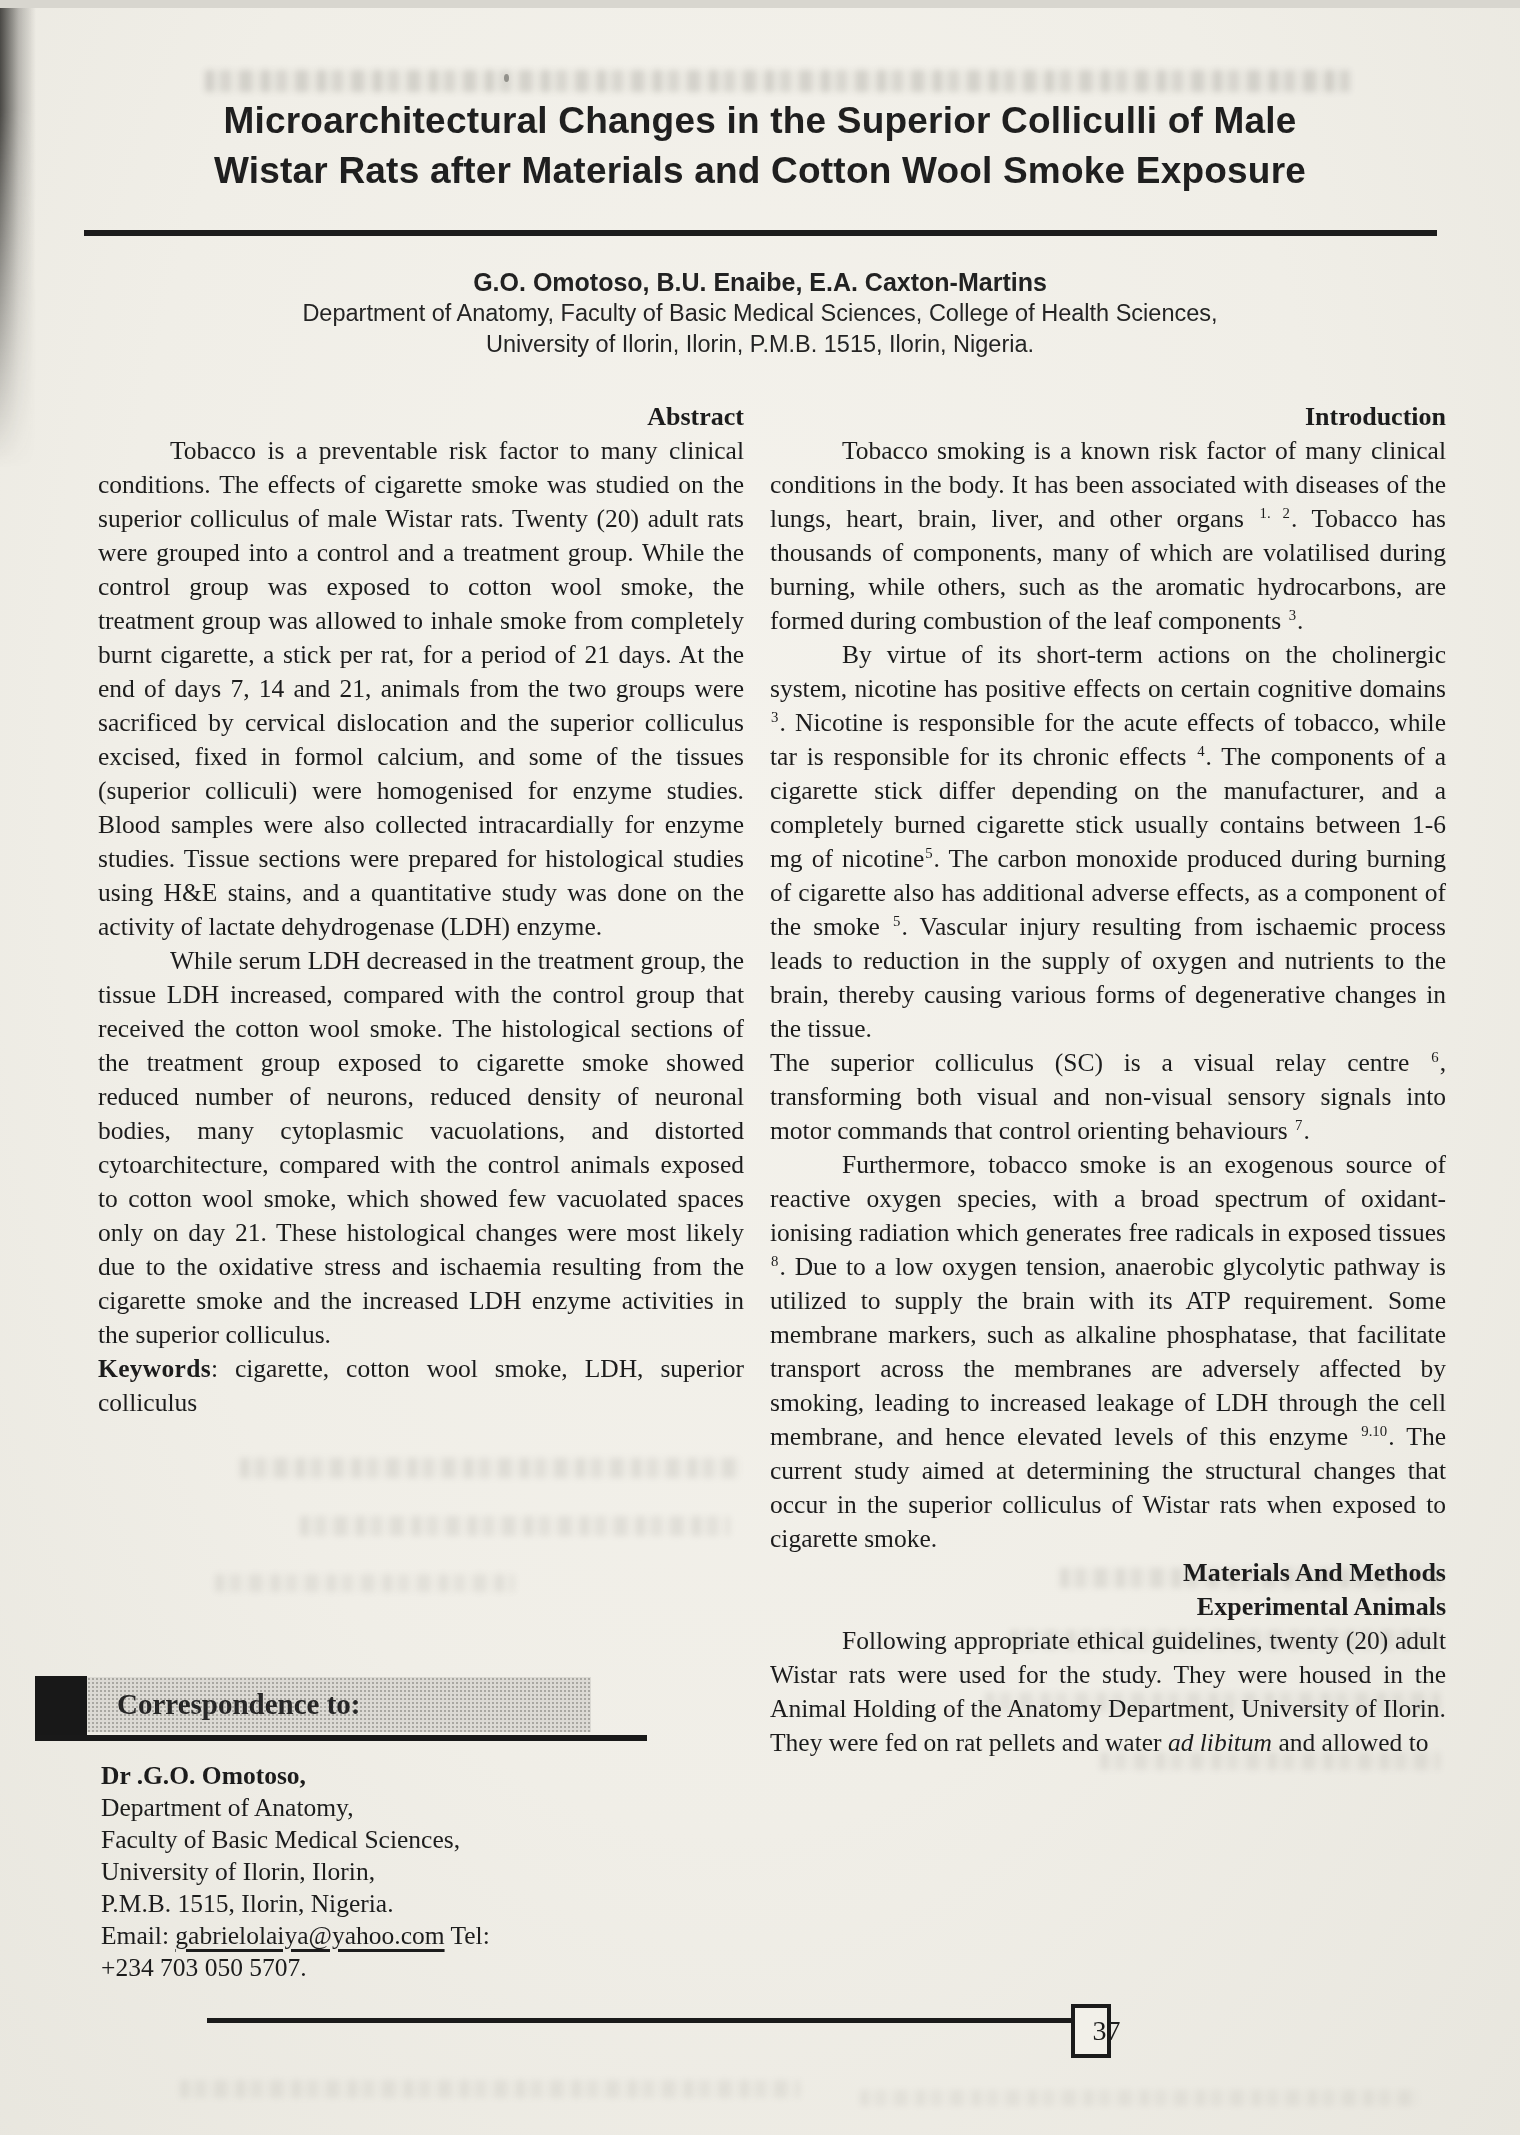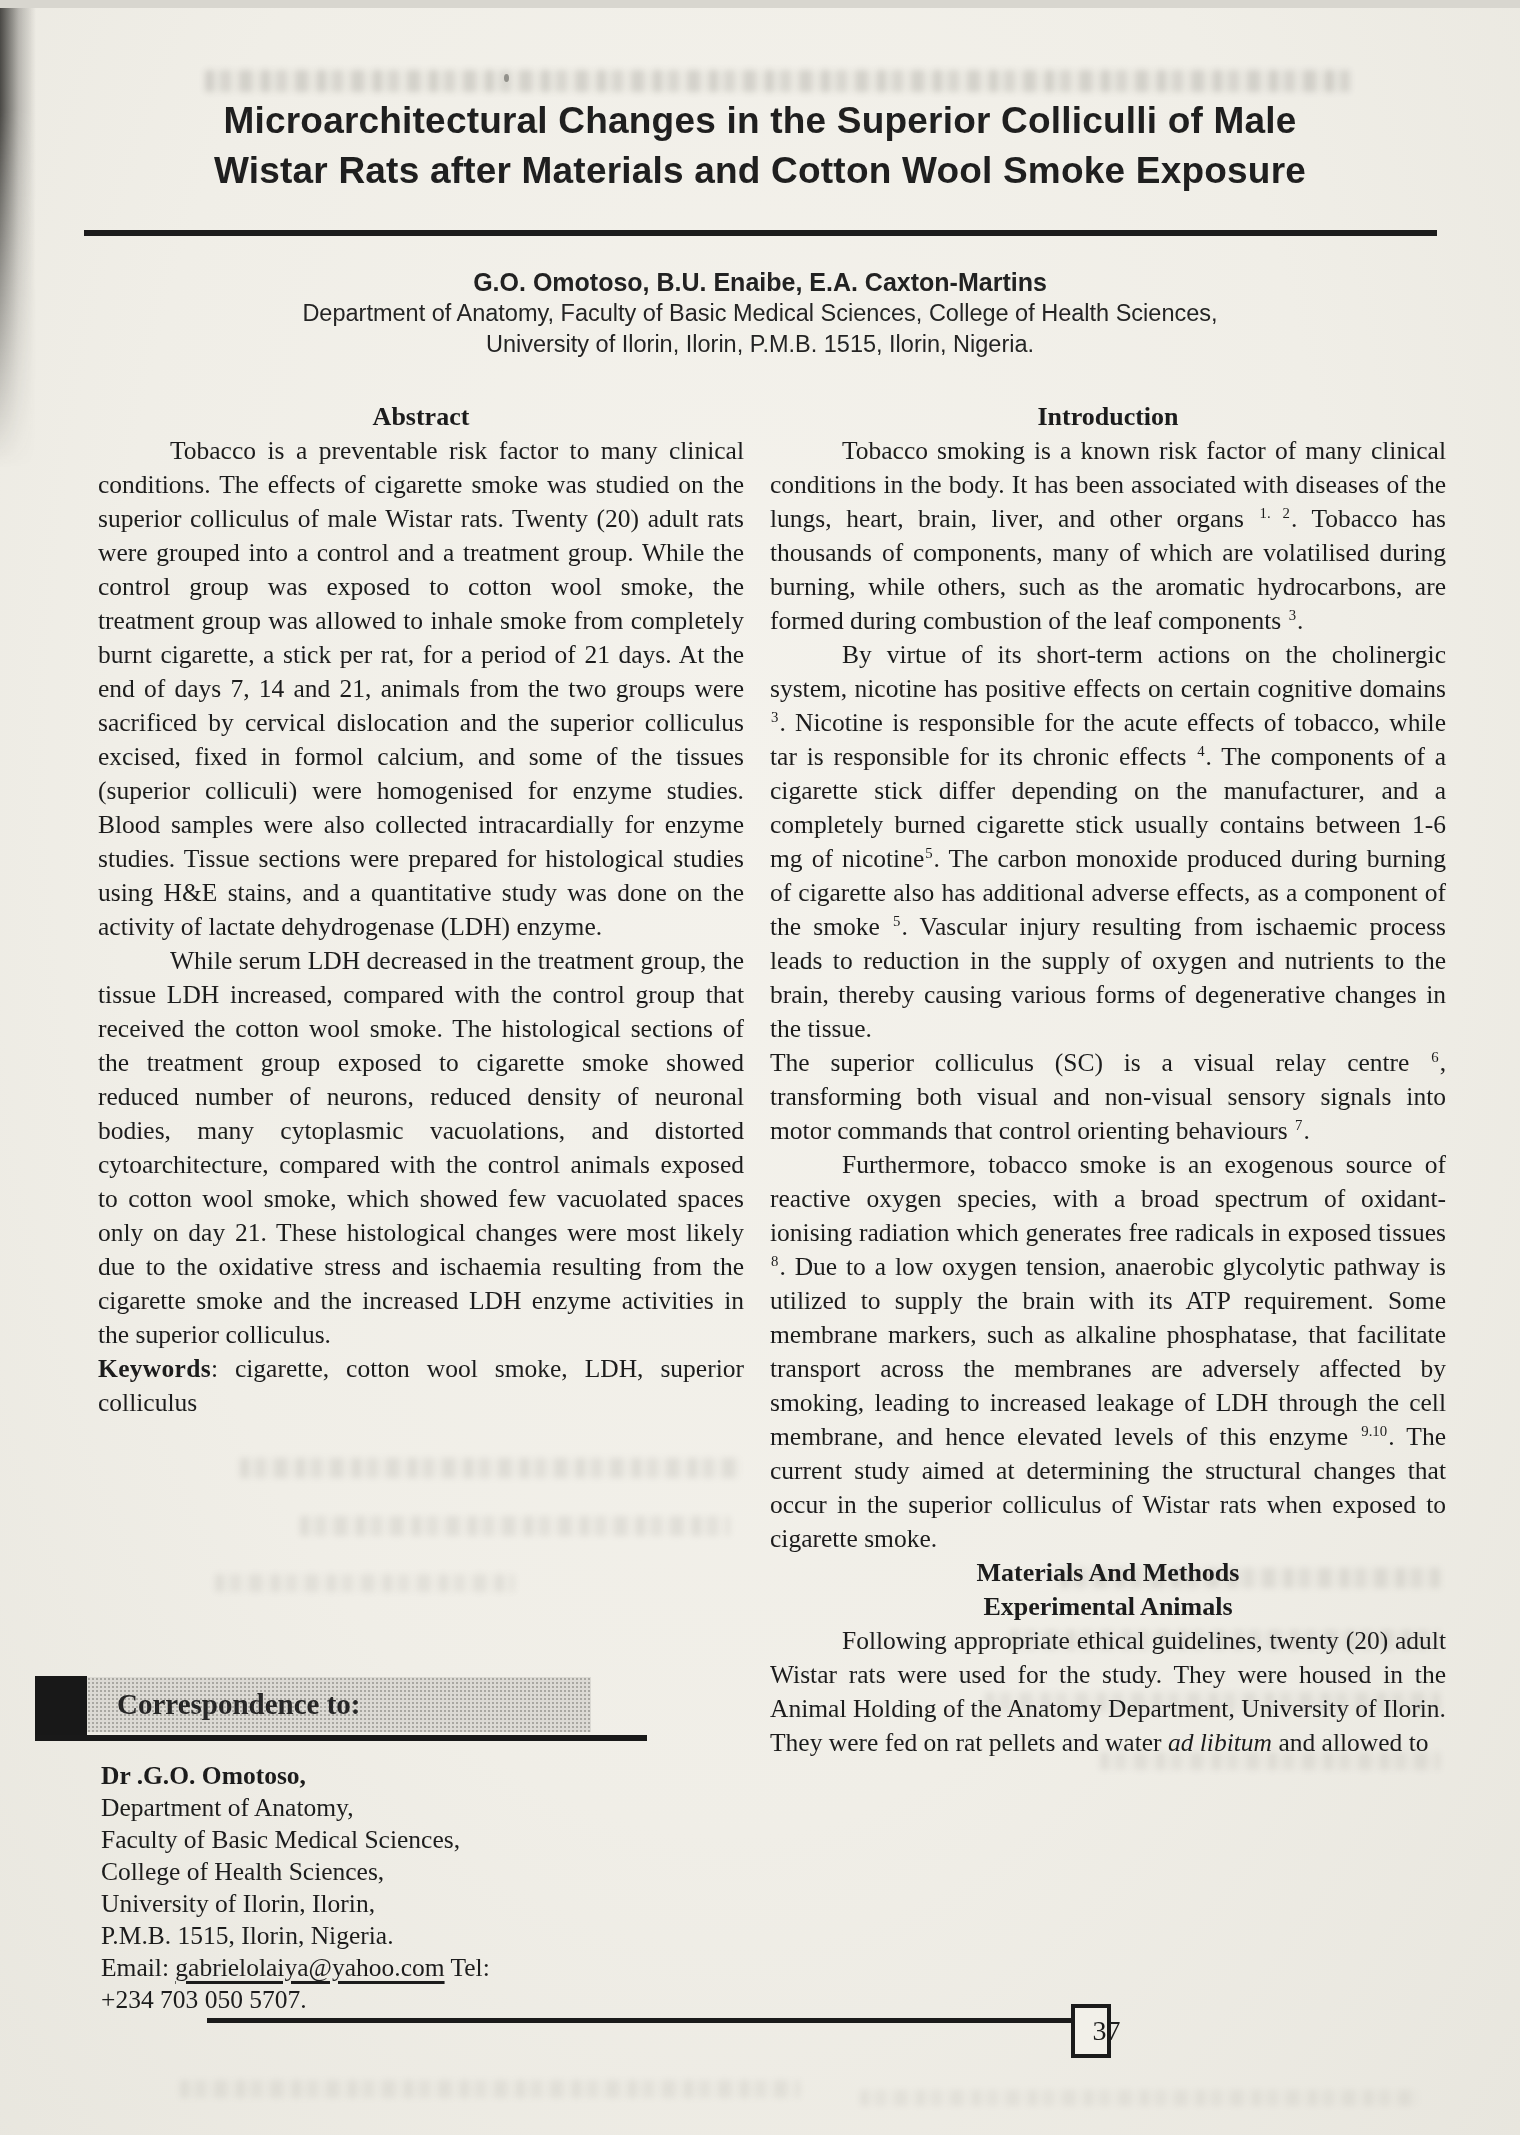--- a/index.html
+++ b/index.html
@@ -43,21 +43,21 @@
     font:bold 37px/50px "Liberation Sans", sans-serif;
     color:#1f1f1f;letter-spacing:0.2px;
   }
   .title-rule{margin:34px auto 0 auto;width:1353px;height:6px;background:#1c1c1c;}
   .authors{margin-top:32px;font:bold 25px/32px "Liberation Sans", sans-serif;color:#222;}
   .affil{font:23.5px/31px "Liberation Sans", sans-serif;color:#242424;}
   
   .col{position:absolute;top:392px;font:25.5px/34px "Liberation Serif", serif;text-align:justify;}
   .col-left{left:98px;width:646px;}
   .col-right{left:770px;width:676px;}
-  .col h2,.col h3{font:bold 26px/34px "Liberation Serif", serif;margin:0;text-align:center;}
+  .col h2,.col h3{font:bold 26px/34px "Liberation Serif", serif;margin:0;text-align:right;}
   .col p{margin:0;}
   .indent{text-indent:72px;}
   .keywords{margin-top:42px;}
   .keywords b{letter-spacing:0.3px;}
   sup{font-size:0.58em;line-height:0;vertical-align:super;padding:0 1px;}
   .mh-top{margin-top:30px;}
   
   .corr-tab{position:absolute;left:35px;top:1668px;width:52px;height:61px;background:#181818;}
   .corr-strip{
     position:absolute;left:87px;top:1669px;width:504px;height:55px;
@@ -130,21 +130,20 @@
 
   <div class="corr-tab"></div>
   <div class="corr-strip">
     <span>Correspondence to:</span>
   </div>
   <div class="corr-underline"></div>
   <div class="corr-address">
     <div class="addr-name">Dr .G.O. Omotoso,</div>
     <div>Department of Anatomy,</div>
     <div>Faculty of Basic Medical Sciences,</div>
-    <div>College of Health Sciences,</div>
     <div>University of Ilorin, Ilorin,</div>
     <div>P.M.B. 1515, Ilorin, Nigeria.</div>
     <div>Email: <u>gabrielolaiya@yahoo.com</u> Tel:</div>
     <div>+234 703 050 5707.</div>
   </div>
 
   <div class="bottom-rule"></div>
   <div class="pagenum-box">
     <span>37</span>
   </div>

